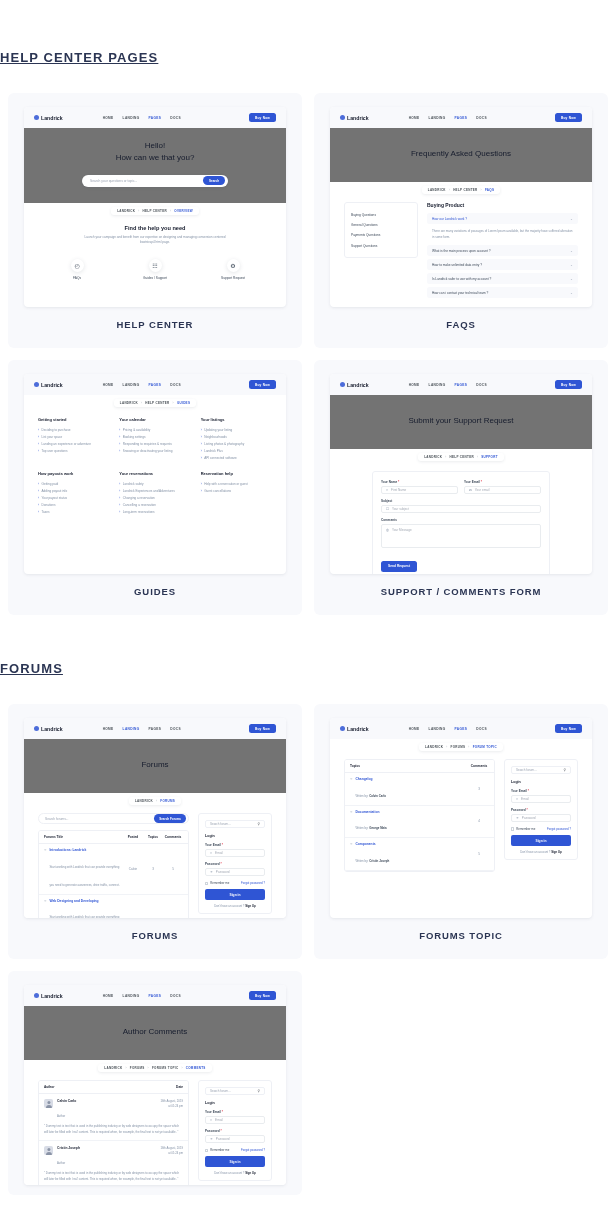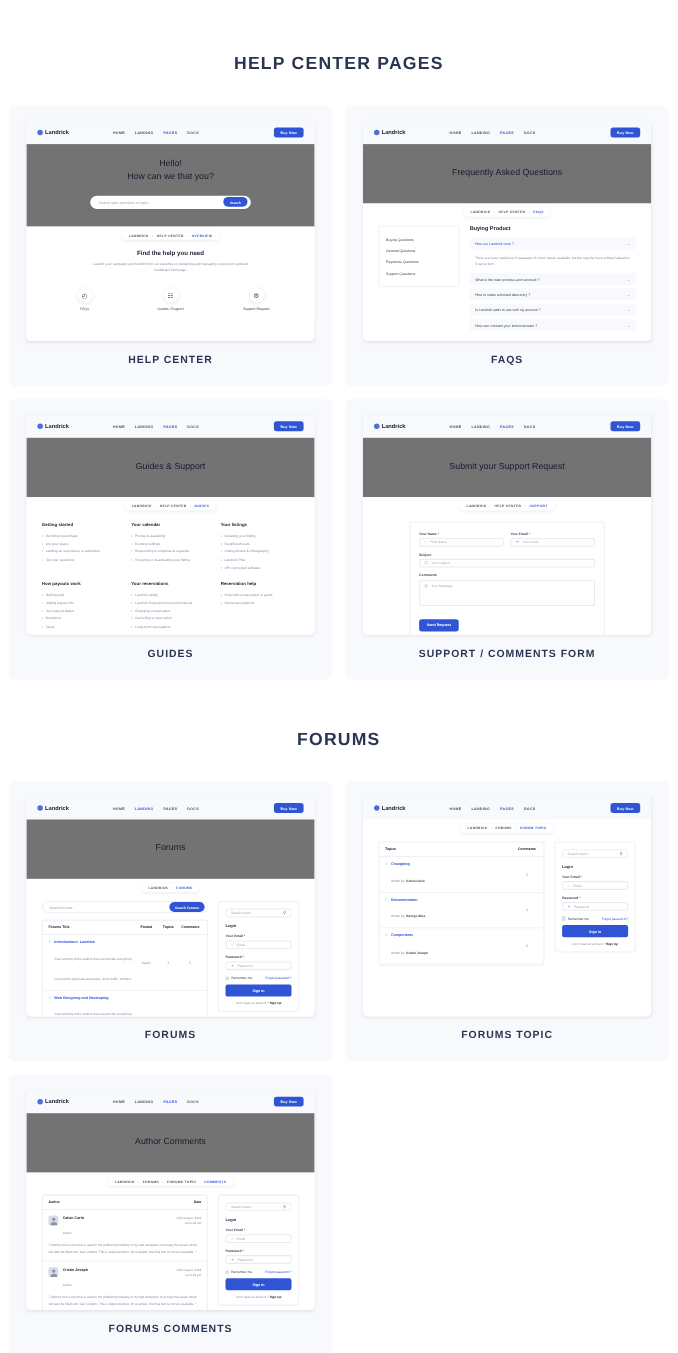--- a/index.html
+++ b/index.html
@@ -6,25 +6,26 @@
   body {
     width: 616px; height: 1230px;
     background: #ffffff;
     font-family: "Liberation Sans", sans-serif;
     color: #3c4858;
     overflow: hidden;
   }
   .page { width: 616px; position: relative; }
 
   .section-title {
-    text-align: center;
-    font-size: 16px;
+    text-align: left;
+    font-size: 13px;
     font-weight: bold;
     letter-spacing: 1.1px;
     color: #2b3553;
+    text-decoration: underline;
   }
   .sec1-title { margin-top: 50px; }
   .sec2-title { margin-top: 46px; }
 
   .grid {
     display: flex;
     flex-wrap: wrap;
     gap: 12px;
     padding: 0 8px;
     margin-top: 28px;
@@ -377,23 +378,20 @@
           </div>
           <div class="nav-links">
             <span>HOME</span>
             <span>LANDING</span>
             <span class="active">PAGES</span>
             <span>DOCS</span>
           </div>
           <div class="buy">Buy Now</div>
         </div>
 
-        <div class="hero" style="padding:20px 0 22px">
-          <h1>Guides &amp; Support</h1>
-        </div>
 
         <div class="crumbs">
           <div class="pill">
             <span>LANDRICK</span>
             <span class="sep">›</span>
             <span>HELP CENTER</span>
             <span class="sep">›</span>
             <span class="cur">GUIDES</span>
           </div>
         </div>
@@ -899,16 +897,15 @@
               <span class="fp">Forgot password ?</span>
             </div>
             <div class="signin">Sign in</div>
             <div class="noacct">
               <span>Don't have an account ?</span>
               <b>Sign Up</b>
             </div>
           </div>
         </div>
       </div>
-      <div class="card-label">FORUMS COMMENTS</div>
     </div>
   </div>
 </div>
 
 </body></html>

